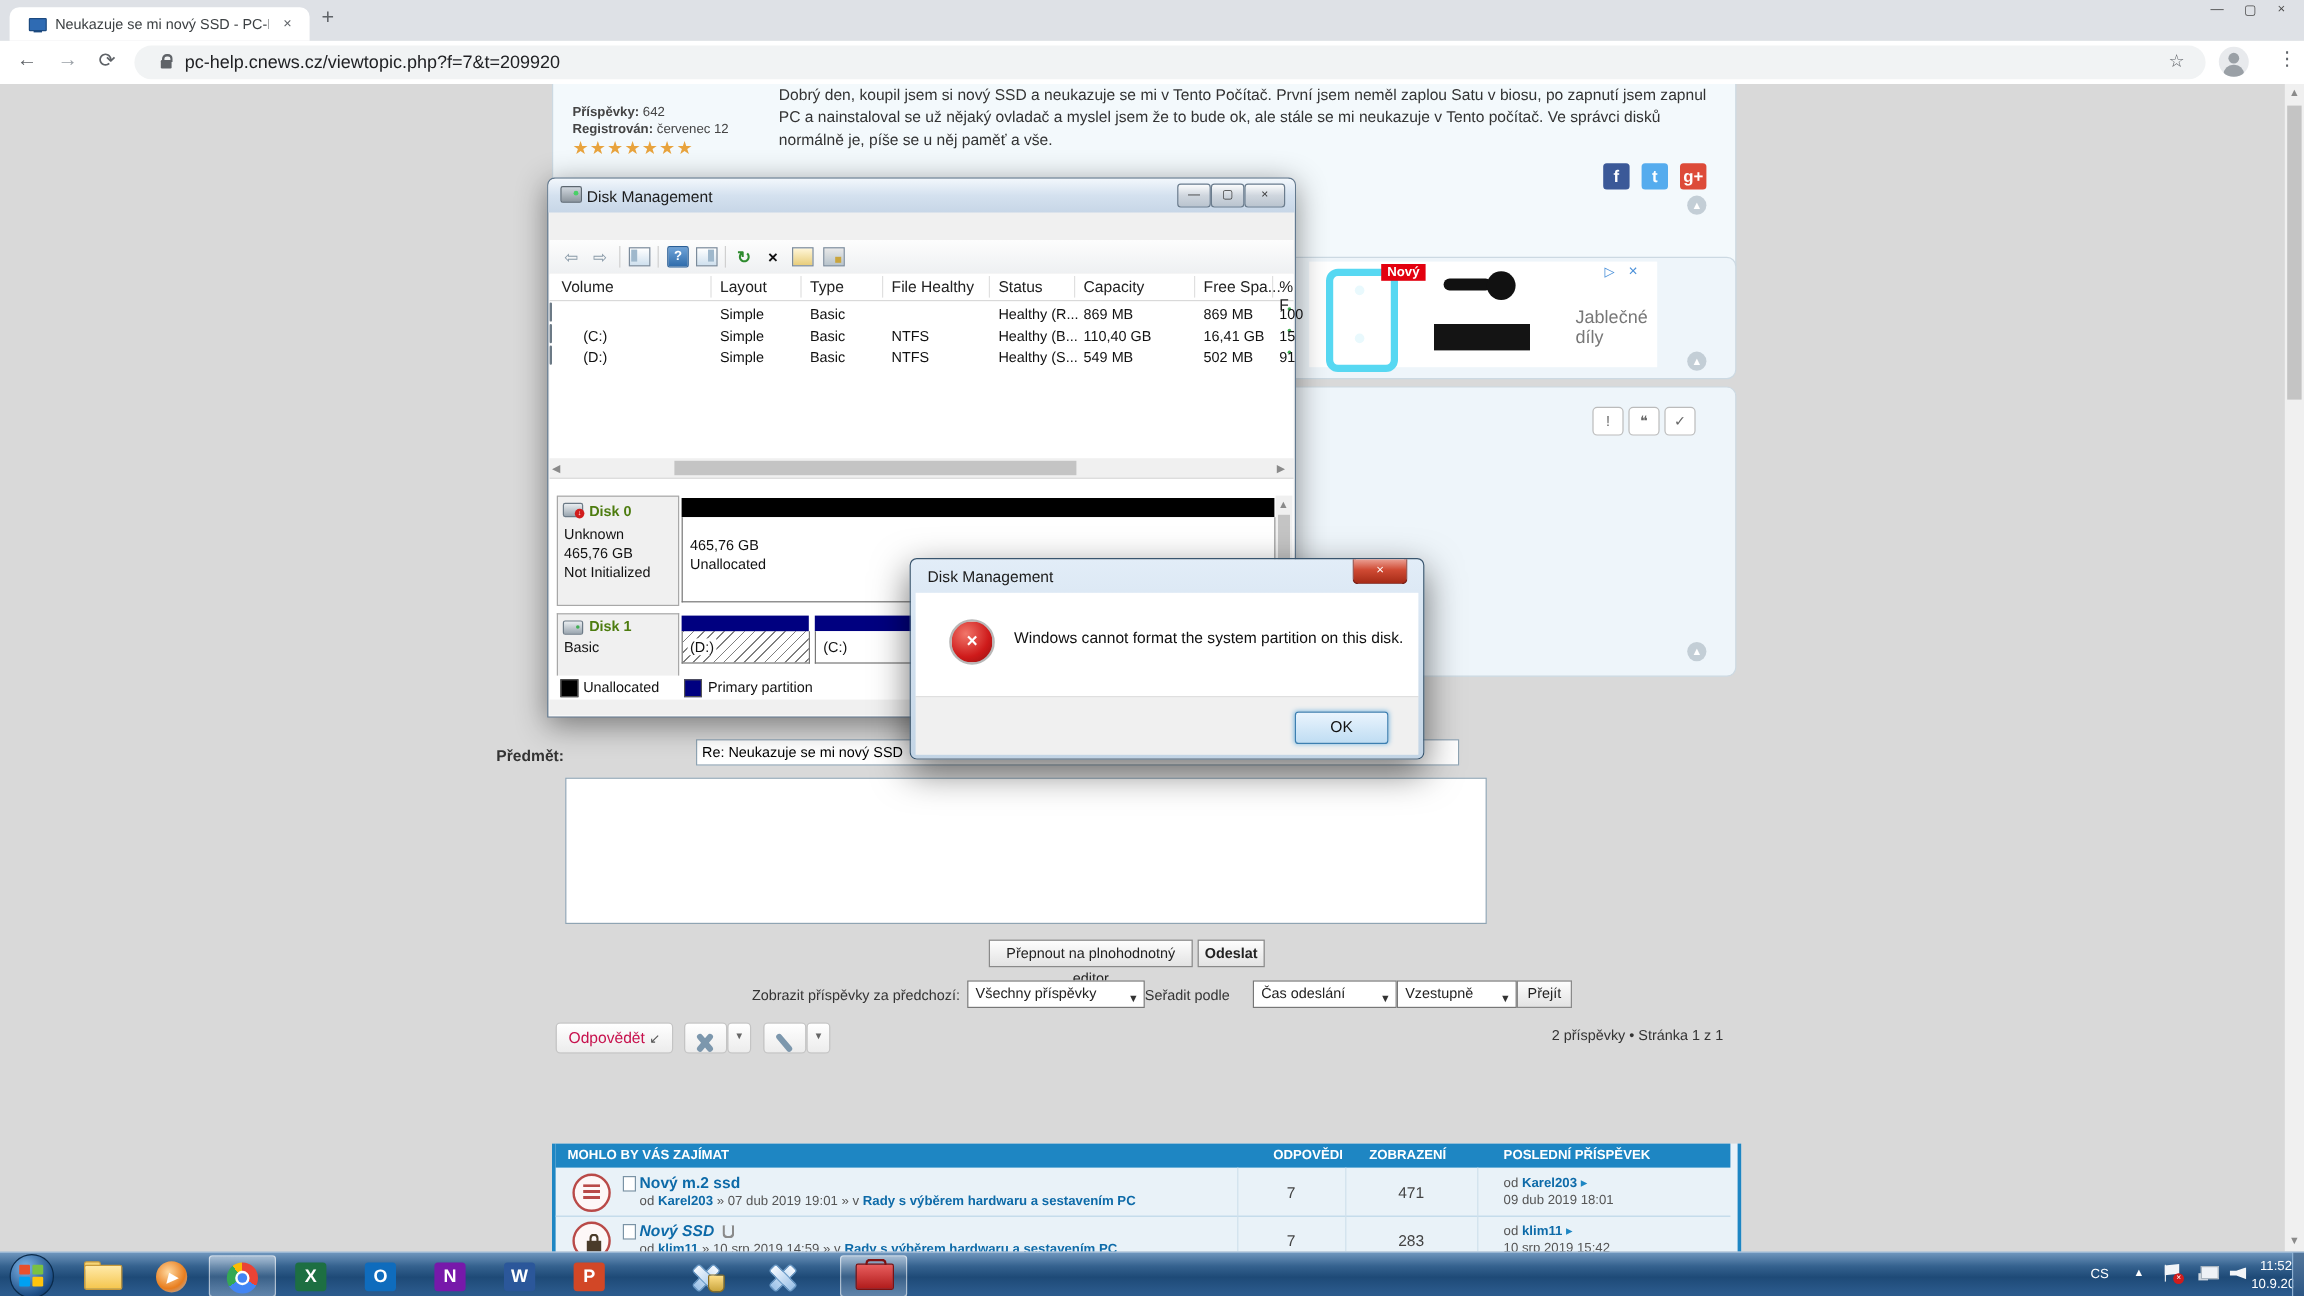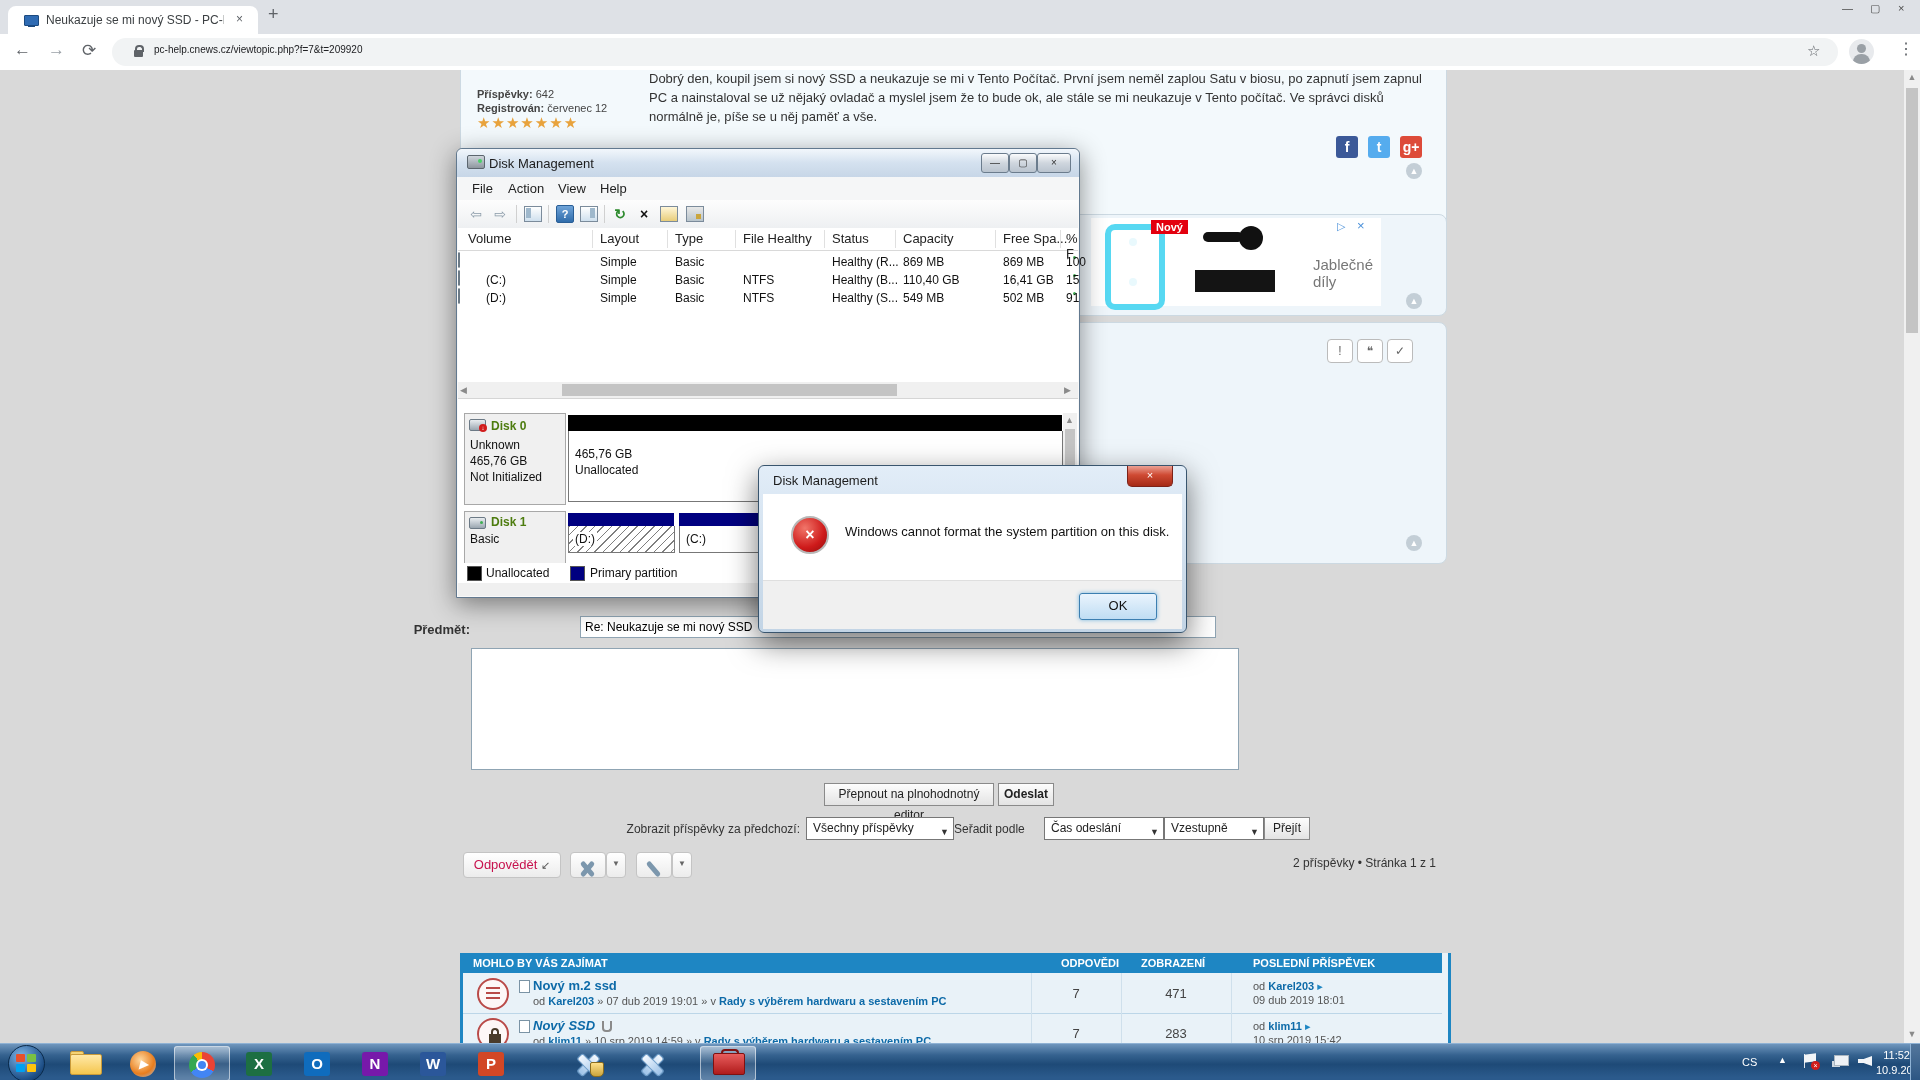--- a/index.html
+++ b/index.html
@@ -15,21 +15,21 @@
   .favicon{left:16px;top:9px;width:13px;height:9px;background:#2f6bb3;border:1px solid #1c4a80;border-radius:1px;}
   .favstand{left:20px;top:19px;width:7px;height:2px;background:#1c4a80;}
   .tabx{left:228px;top:6px;font-size:12px;color:#5f6368;}
   .newtab{left:268px;top:4px;font-size:18px;color:#5f6368;}
   .winctl{top:2px;font-size:11px;color:#4a4a4a;}
   #toolbar{left:0;top:34px;width:1920px;height:36px;background:#fff;border-bottom:1px solid #d5d8dc;}
   .navico{top:6px;font-size:17px;color:#5f6368;}
   #omnibox{left:112px;top:4px;width:1726px;height:28px;background:#f1f3f4;border-radius:14px;}
   .lockbody{left:22px;top:12px;width:9px;height:7px;background:#5f6368;border-radius:1px;}
   .lockarc{left:23px;top:7px;width:5px;height:5px;border:2px solid #5f6368;border-bottom:none;border-radius:4px 4px 0 0;}
-  .url{left:42px;top:6px;font-size:10px;color:#202124;white-space:nowrap;}
+  .url{left:42px;top:6px;font-size:15px;color:#202124;white-space:nowrap;}
   .star{left:1695px;top:4px;font-size:15px;color:#5f6368;}
   .avatar{left:1849px;top:5px;width:25px;height:25px;border-radius:50%;background:#e8eaed;overflow:hidden;}
   .avhead{left:8px;top:5px;width:9px;height:9px;border-radius:50%;background:#9aa0a6;}
   .avbody{left:4px;top:15px;width:17px;height:12px;border-radius:8px 8px 0 0;background:#9aa0a6;}
   .dots{left:1898px;top:5px;font-size:16px;color:#5f6368;}
 
   
   #page{left:0;top:70px;width:1920px;height:973px;background:#d9d9d9;overflow:hidden;}
   .panel{background:#eef5fa;border:1px solid #ccd9e2;border-radius:8px;}
   .small{font-size:11px;color:#444;}
@@ -354,26 +354,20 @@
   <div class="ab" id="dmwin">
     <div class="ab dmtitle">
       <div class="ab dmico">
           <i></i>
         </div>
       <div class="ab dmtitletxt">Disk Management</div>
       <div class="ab capbtn" style="left:524px;">—</div>
       <div class="ab capbtn" style="left:552px;">▢</div>
       <div class="ab capbtn" style="left:580px;width:32px;">×</div>
     </div>
-    <div class="ab dmmenu">
-      <span class="ab" style="left:14px;top:4px;">File</span>
-      <span class="ab" style="left:50px;top:4px;">Action</span>
-      <span class="ab" style="left:100px;top:4px;">View</span>
-      <span class="ab" style="left:142px;top:4px;">Help</span>
-    </div>
     <div class="ab dmtools">
       <span class="ab ti" style="left:8px;color:#8a9aa8;">⇦</span>
       <span class="ab ti" style="left:32px;color:#8a9aa8;">⇨</span>
       <span class="ab tsep" style="left:58px;"></span>
       <span class="ab tibox" style="left:66px;">
           <i></i>
         </span>
       <span class="ab tsep" style="left:90px;"></span>
       <span class="ab thelp" style="left:98px;">?</span>
       <span class="ab tibox" style="left:122px;">

